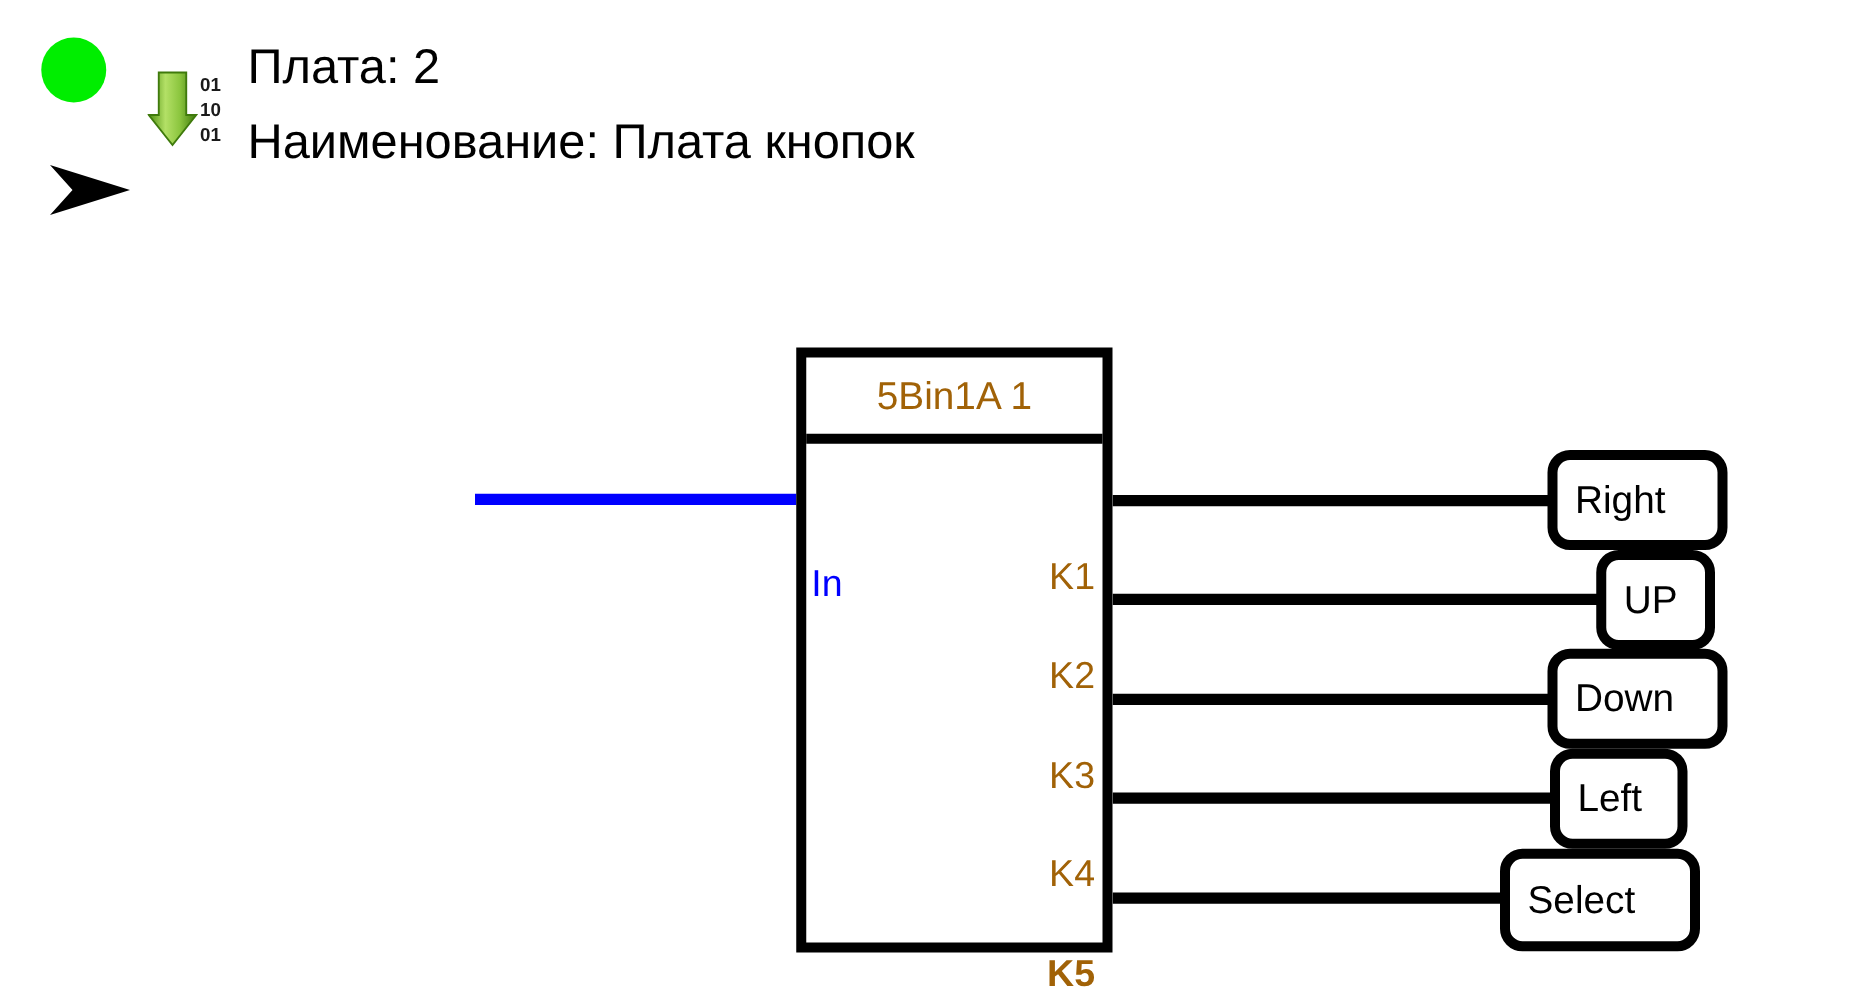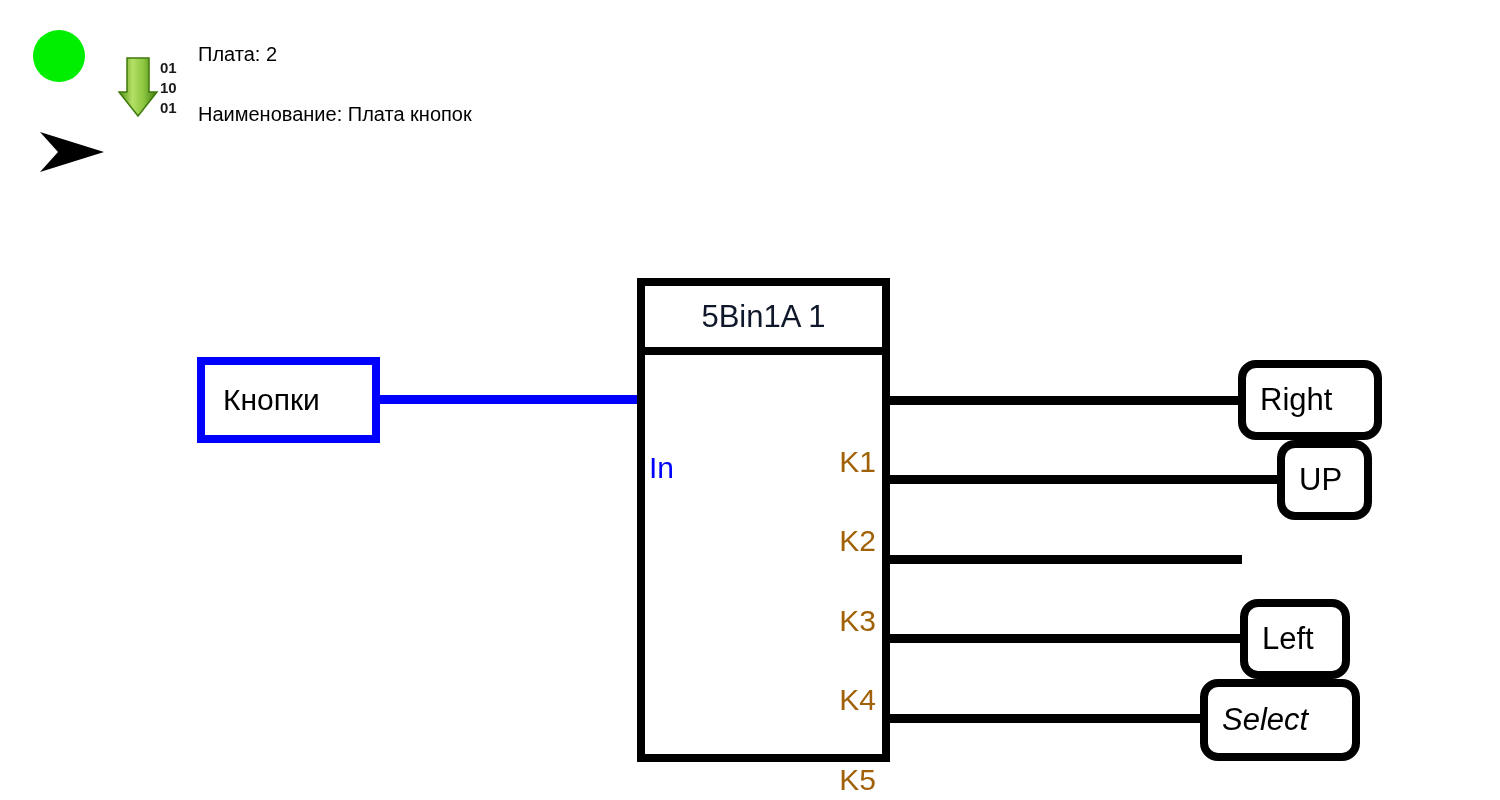--- a/index.html
+++ b/index.html
@@ -41,21 +41,21 @@
     height: 64px;
   }
 
   .meta-block {
     position: absolute;
     left: 198px;
     top: 24px;
     width: 900px;
   }
   .meta-line {
-    font-size: 20px;
+    font-size: 39px;
     line-height: 60px;
     color: #000000;
     white-space: nowrap;
   }
 
   
   .source-box {
     position: absolute;
     left: 197px;
     top: 357px;
@@ -99,21 +99,21 @@
     position: relative;
     height: 69px;
     box-sizing: border-box;
     border-bottom: 8px solid #000000;
     display: flex;
     align-items: center;
     justify-content: center;
   }
   .fb-title {
     font-size: 31px;
-    color: #0f172a;
+    color: #a16207;
     white-space: nowrap;
   }
   .fb-body {
     position: relative;
     height: 445px;
     border-radius: 21px;
   }
   .port-in {
     position: absolute;
     left: 4px;
@@ -181,52 +181,52 @@
       <text x="42" y="37">10</text>
       <text x="42" y="57">01</text>
     </g>
   </svg>
 
   <div class="meta-block">
     <div class="meta-line">Плата: 2</div>
     <div class="meta-line">Наименование: Плата кнопок</div>
   </div>
 
-  <div class="source-box">
-    <span class="source-label">Кнопки</span>
-  </div>
 
   <div class="wire-blue"></div>
 
   <div class="wire-black" style="left:890px; top:396px; width:352px;"></div>
   <div class="wire-black" style="left:890px; top:475px; width:391px;"></div>
   <div class="wire-black" style="left:890px; top:555px; width:352px;"></div>
   <div class="wire-black" style="left:890px; top:634px; width:354px;"></div>
   <div class="wire-black" style="left:890px; top:714px; width:314px;"></div>
 
   <div class="fb">
     <div class="fb-header">
       <span class="fb-title">5Bin1A 1</span>
     </div>
     <div class="fb-body">
       <span class="port-in">In</span>
       <span class="port-out" style="top:107px;">K1</span>
       <span class="port-out" style="top:186px;text-align:center;">K2</span>
       <span class="port-out" style="top:266px;">K3</span>
       <span class="port-out" style="top:345px;">K4</span>
-      <span class="port-out" style="top:425px;">K5</span>
+      <span class="port-out" style="top:425px;font-weight:bold;">K5</span>
     </div>
   </div>
 
   <div class="dest" style="left:1238px; top:360px; width:144px; height:80px;">
     <span class="dest-label">Right</span>
   </div>
   <div class="dest" style="left:1277px; top:440px; width:95px; height:80px;">
     <span class="dest-label">UP</span>
   </div>
+  <div class="dest" style="left:1238px; top:519px; width:144px; height:80px;">
+    <span class="dest-label">Down</span>
+  </div>
   <div class="dest" style="left:1240px; top:599px; width:110px; height:80px;text-align:center;">
     <span class="dest-label">Left</span>
   </div>
-  <div class="dest" style="left:1200px; top:679px; width:160px; height:82px;font-style:italic;">
+  <div class="dest" style="left:1200px; top:679px; width:160px; height:82px;">
     <span class="dest-label">Select</span>
   </div>
 
 </div>
 
 </body></html>

